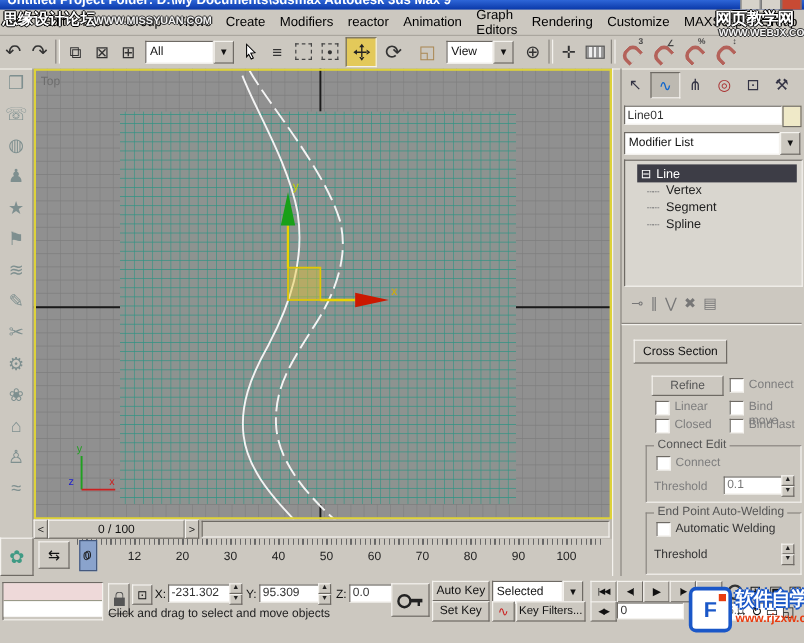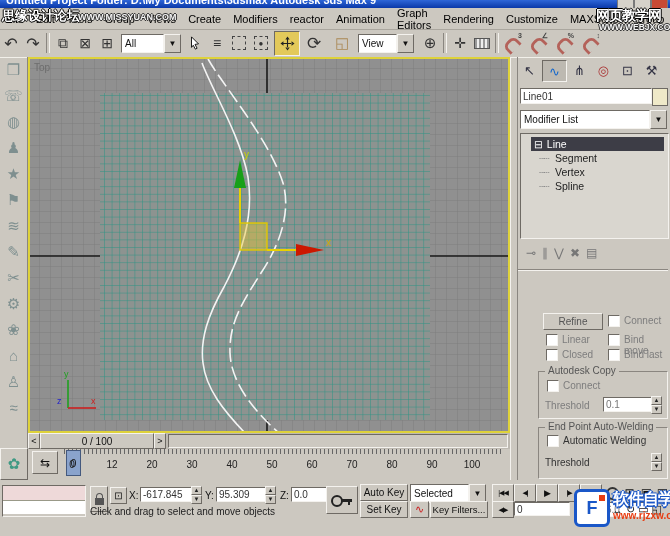--- a/index.html
+++ b/index.html
@@ -126,21 +126,21 @@
       <span class="menu-item">Group</span>
     </div>
 
   <div class="abs toolbar">
     <span class="tbtn" style="font-size:16px;">↶</span>
     <span class="tbtn" style="font-size:16px;">↷</span>
     <span class="tsep"></span>
     <span class="tbtn">⧉</span>
     <span class="tbtn">⊠</span>
     <span class="tbtn">⊞</span>
-    <span class="dd" style="width:60px;margin:12px 3px;">
+    <span class="dd" style="width:74px;margin:12px 3px;">
       <span class="txt" style="flex:1;">All</span>
       <span class="arw out ctr">▼</span>
     </span>
     <span class="tbtn">
       <svg width="14" height="14" viewBox="0 0 16 16">
           <path d="M4 1l8 8-4 .6 2.4 4.4-2 1-2.4-4.4L4 13z" fill="#fff" stroke="#000" stroke-width="1"></path>
         </svg>
     </span>
     <span class="tbtn">≡</span>
     <span class="tbtn">
@@ -262,34 +262,37 @@
     <div class="abs dd" style="left:4px;top:53px;width:147px;">
       <span class="txt" style="flex:1;">Modifier List</span>
       <span class="arw out ctr">▼</span>
     </div>
     <div class="abs stack in" style="left:4px;top:76px;width:147px;height:104px;">
       <div class="stack-root" style="margin:3px 4px 0 10px;">
         <span>⊟</span>
         <span>Line</span>
       </div>
       <div style="margin-left:10px;">
+          <span class="stack-child">Vertex</span>
           <span class="stack-child">Segment</span>
-          <span class="stack-child">Vertex</span>
           <span class="stack-child">Spline</span>
         </div>
     </div>
     <div class="abs" style="left:4px;top:186px;width:147px;height:20px;display:flex;align-items:center;gap:6px;padding-left:6px;color:#777;font-size:12px;">
         <span>⊸</span>
         <span>∥</span>
         <span>⋁</span>
         <span>✖</span>
         <span>▤</span>
       </div>
     <div class="abs" style="left:2px;top:212px;width:150px;border-top:1px solid #8a8680;border-bottom:1px solid #f4f2ee;"></div>
 
+    <div class="abs out ctr" style="left:12px;top:226px;width:76px;height:18px;font-size:10px;">
+      <span>Cross Section</span>
+    </div>
 
     <div class="abs out ctr" style="left:27px;top:256px;width:58px;height:15px;font-size:10px;color:#555;">
       <span>Refine</span>
     </div>
     <label class="abs cb" style="left:92px;top:258px;">
       <span class="bx"></span>
         <span>Connect</span>
     </label>
     <label class="abs cb" style="left:30px;top:277px;">
       <span class="bx"></span>
@@ -302,21 +305,21 @@
     <label class="abs cb" style="left:30px;top:292px;">
       <span class="bx"></span>
         <span>Closed</span>
     </label>
     <label class="abs cb" style="left:92px;top:292px;">
       <span class="bx"></span>
         <span>Bind last</span>
     </label>
 
     <div class="grp" style="left:22px;top:314px;width:128px;height:46px;">
-      <span class="lgd">Autodesk Copy</span>
+      <span class="lgd">Connect Edit</span>
       <label class="cb" style="position:absolute;left:8px;top:8px;">
         <span class="bx"></span>
           <span>Connect</span>
       </label>
       <span style="position:absolute;left:6px;top:28px;font-size:10px;color:#7d7d7d;">Threshold</span>
       <span class="fld" style="position:absolute;left:64px;top:25px;width:44px;height:13px;color:#777;">
         <span>0.1</span>
       </span>
       <span class="spin" style="position:absolute;left:112px;top:24px;">
           <span>▲</span>
@@ -372,21 +375,21 @@
     <div class="abs in" style="left:2px;top:9px;width:82px;height:30px;">
       <div style="height:14px;background:#eed9d9;border-bottom:1px solid #998;"></div>
       <div style="height:13px;background:#fff;"></div>
     </div>
     <span class="ctr out" style="position:absolute;left:90px;top:10px;width:16px;height:24px;">
         <span class="padlock"></span>
       </span>
     <span class="ctr out" style="position:absolute;left:110px;top:11px;width:15px;height:15px;font-size:10px;">⊡</span>
     <span style="position:absolute;left:129px;top:14px;font-size:10px;">X:</span>
     <span class="fld" style="position:absolute;left:140px;top:11px;width:48px;height:13px;">
-        <span>-617.845</span>
+        <span>-231.302</span>
       </span>
     <span class="spin" style="position:absolute;left:191px;top:10px;">
         <span>▲</span>
         <span>▼</span>
       </span>
     <span style="position:absolute;left:205px;top:14px;font-size:10px;">Y:</span>
     <span class="fld" style="position:absolute;left:216px;top:11px;width:46px;height:13px;">
         <span>95.309</span>
       </span>
     <span class="spin" style="position:absolute;left:265px;top:10px;">

